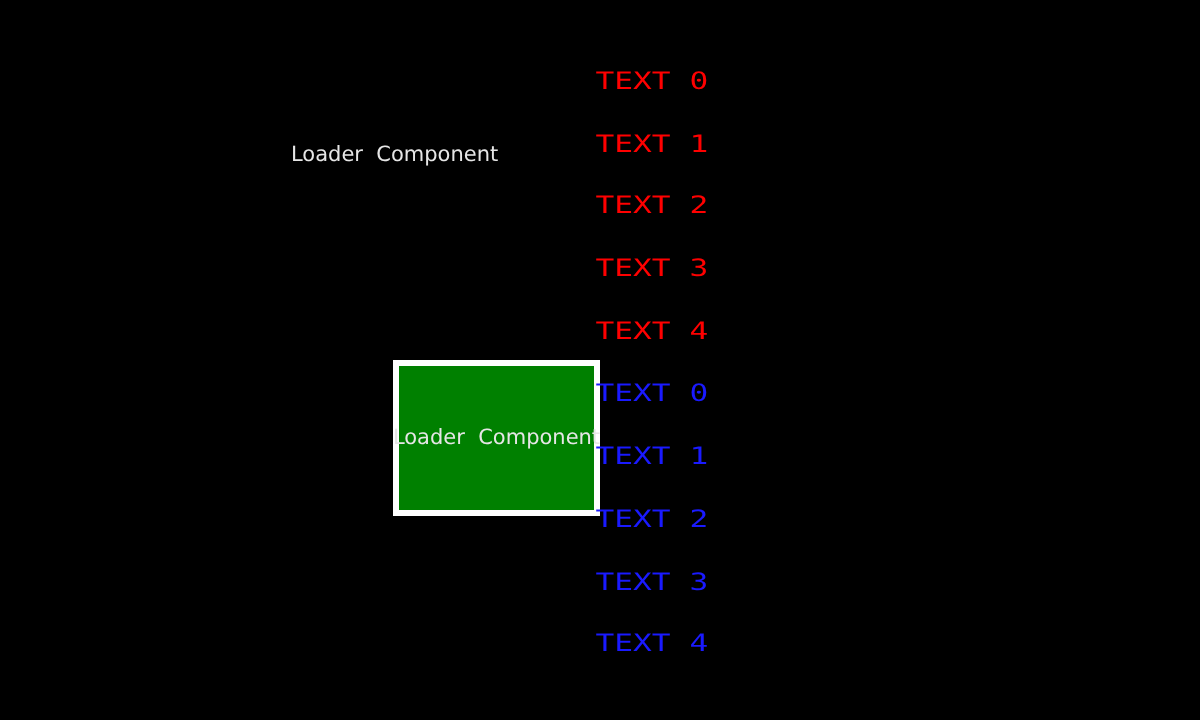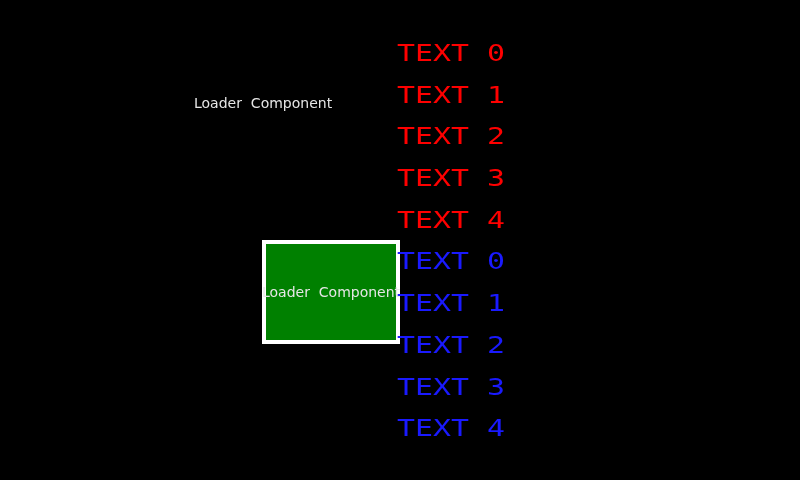--- a/index.html
+++ b/index.html
@@ -56,21 +56,21 @@
   }
   .text-list {
     position: absolute;
     left: 397px;
     top: 33px;
   }
   .text-item {
     height: 41.7px;
     line-height: 41.7px;
     font-family: "DejaVu Sans Mono", monospace;
-    font-size: 23px;
+    font-size: 16px;
     white-space: pre;
     text-decoration: underline;
   }
   .text-item > span {
     display: inline-block;
     transform: scaleX(1.3);
     transform-origin: left center;
   }
   .text-item.red  { color: var(--red); }
   .text-item.blue { color: var(--blue); }

